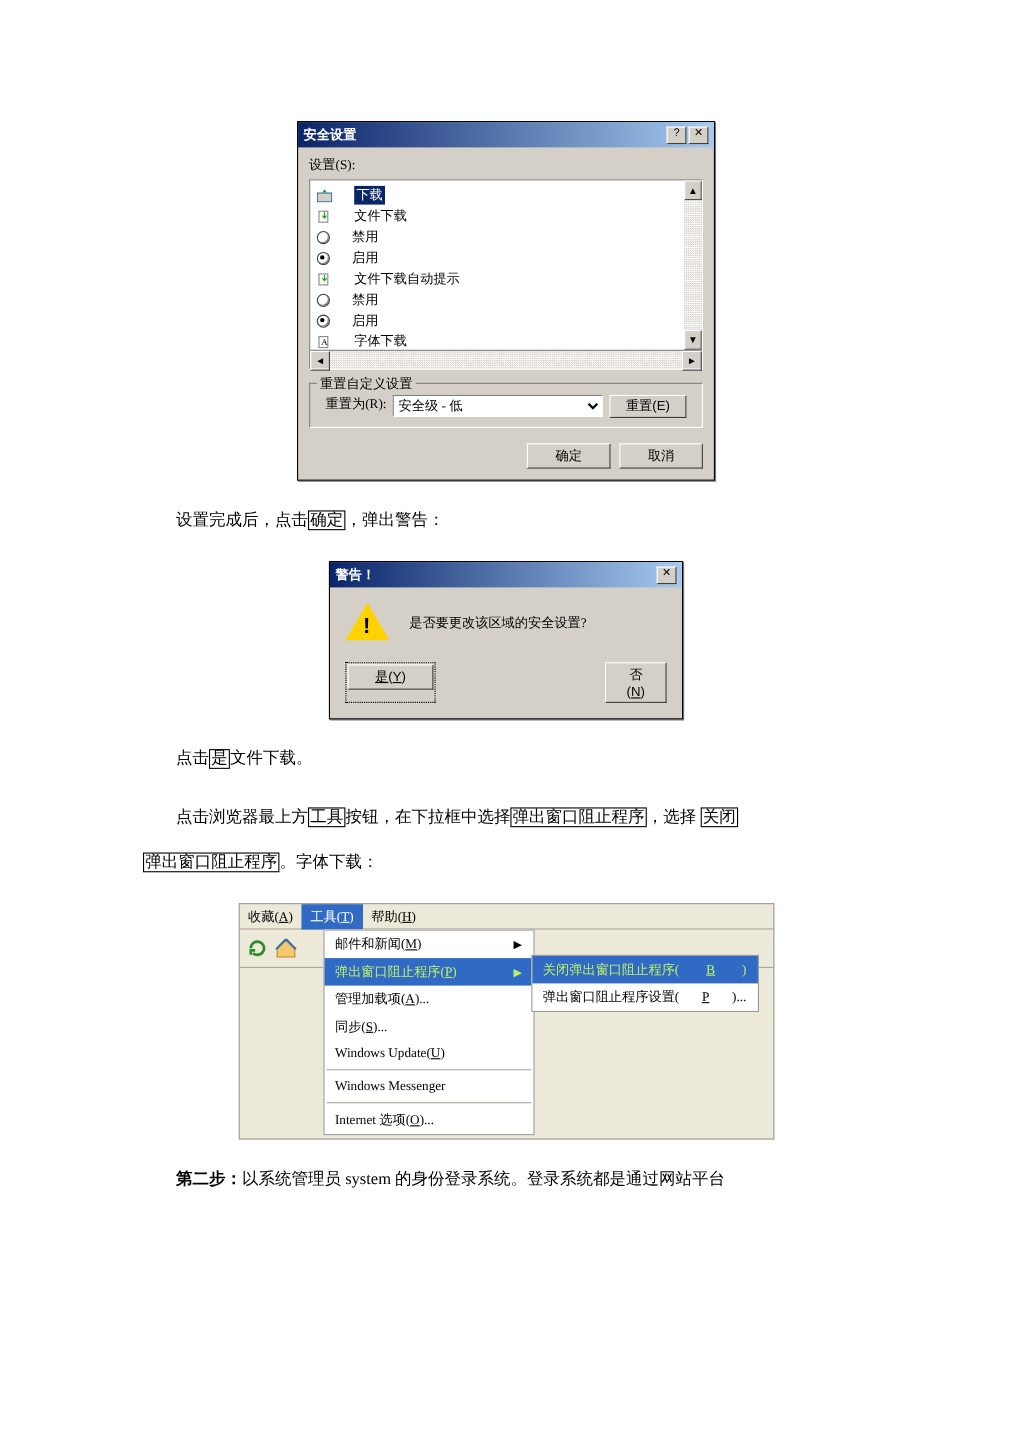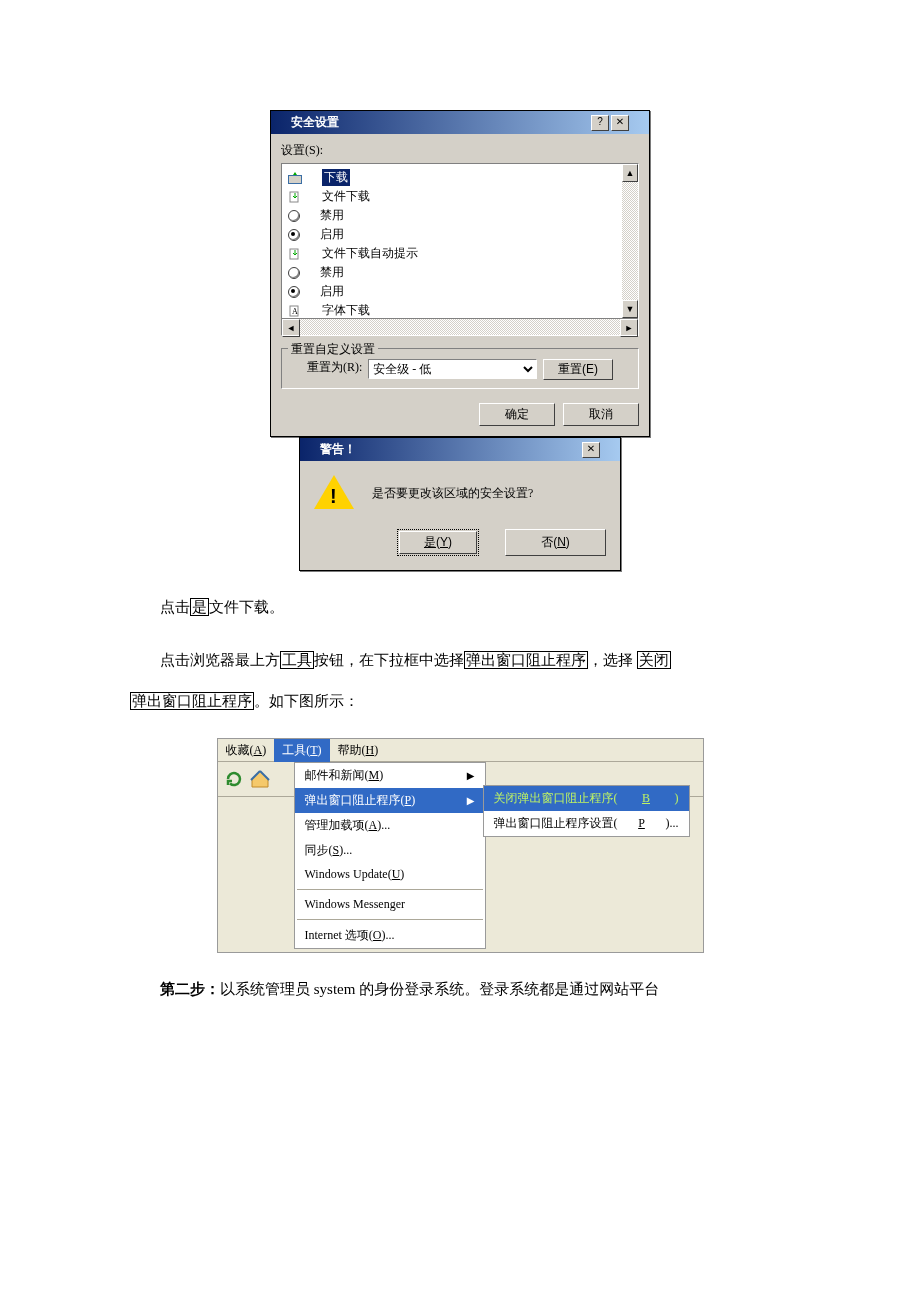--- a/index.html
+++ b/index.html
@@ -2,28 +2,28 @@
 <html><head>
 <meta charset="utf-8">
 <style>
 body{margin:0;background:#fff;font-family:SimSun,"宋体",serif;color:#000}
 .page{width:920px;margin:0 auto;padding:40px 0 60px;box-sizing:border-box}
 .sec{padding:0 130px}
 .center{display:flex;justify-content:center}
 
 
 .win{background:#d4d0c8;border:1px solid #000;box-shadow:1px 1px 0 #7a7a7a}
-.titlebar{background:linear-gradient(to right,#0a246a,#a6caf0);color:#fff;font-size:12px;padding:3px 20px;display:flex;align-items:center;font-family:Tahoma,SimSun}
+.titlebar{background:linear-gradient(to right,#0a246a,#a6caf0);color:#fff;font-size:12px;padding:3px 5px;display:flex;align-items:center;font-family:Tahoma,SimSun}
 .titlebar .t{flex:1;font-weight:bold}
 .winbtn{width:16px;height:14px;background:#d4d0c8;border:1px solid #fff;border-right-color:#404040;border-bottom-color:#404040;margin-left:2px;text-align:center;font-family:Marlett,Arial;font-size:10px;line-height:12px;color:#000}
 .body12{font-size:12px;font-family:Tahoma,SimSun;color:#000}
 .inset{border:1px solid #808080;border-right-color:#fff;border-bottom-color:#fff;background:#fff}
 .btn3d{background:#d4d0c8;border:1px solid #fff;border-right-color:#404040;border-bottom-color:#404040;padding:2px 14px;font-size:12px;font-family:Liberation Sans, sans-serif}
 .btn3d.small{padding:1px 14px}
-.group{border:1px solid #808080;border-right-color:#fff;border-bottom-color:#fff;position:relative;padding:10px 25px 8px;margin-top:12px}
+.group{border:1px solid #808080;border-right-color:#fff;border-bottom-color:#fff;position:relative;padding:10px 14px 8px;margin-top:12px}
 .group .cap{position:absolute;top:-8px;left:6px;background:#d4d0c8;padding:0 3px;font-size:12px}
 .tree{padding:4px 4px 0 6px;height:150px;overflow:hidden;position:relative}
 .tree .row{display:flex;align-items:center;gap:20px;padding:1px 0}
 .ind1{padding-left:14px}.ind2{padding-left:30px}
 .selrow{background:#0a246a;color:#fff;padding:0 2px}
 .radio{display:inline-block;width:10px;height:10px;border:1px solid #404040;border-radius:50%;box-shadow:inset -1px -1px 0 #808080,inset 1px 1px 0 #fff;background:#fff;position:relative}
 .radio.on:after{content:"";position:absolute;left:2px;top:2px;width:4px;height:4px;background:#000;border-radius:50%}
 .ticon{width:14px;height:12px;display:inline-block}
 .ticon svg{display:block}
 .vscroll{position:absolute;right:0;top:0;bottom:0;width:16px;background:#d4d0c8;display:flex;flex-direction:column}
@@ -37,34 +37,34 @@
 .para{font-size:15px;line-height:2.2;margin:20px 0;text-indent:2em}
 .h2{font-size:22px;font-weight:bold;margin:34px 0 24px;font-family:SimHei,SimSun}
 .boxed{border:1px solid #000;padding:0 1px}
 
 
 .warn{width:320px}
 .wbody{padding:14px 14px 14px 14px}
 .wmsg{display:flex;align-items:center;gap:18px}
 .wicon{width:0;height:0;border-left:20px solid transparent;border-right:20px solid transparent;border-bottom:34px solid #ffd200;position:relative}
 .wicon:after{content:"!";position:absolute;left:-4px;top:10px;font-weight:bold;font-size:20px;color:#000;font-family:Arial}
-.wbtns{display:flex;justify-content:flex-end;gap:26px;margin-top:18px}
+.wbtns{display:flex;justify-content:space-between;gap:26px;margin-top:18px}
 .btn-focus{border:1px dotted #000;padding:1px; display:inline-block}
 
 
 .iebar{width:485px;background:#ece9d8;border:1px solid #9a9a9a;font-family:Tahoma,SimSun;font-size:12px}
 .menubar{display:flex;align-items:center;height:22px;border-bottom:1px solid #aca899}
 .mitem{padding:3px 8px}
 .mitem.sel{background:#316ac5;color:#fff}
 .toolbar{height:34px;display:flex;align-items:center;gap:2px;padding:0 4px;border-bottom:1px solid #aca899}
 .ticon2{width:24px;height:24px}
 .dropdown{position:relative;background:#fff;border:1px solid #9a9a9a;width:190px}
 .dropdown .drow{padding:4px 10px;display:flex;align-items:center;justify-content:space-between}
 .dropdown .sep{height:1px;background:#aca899;margin:3px 2px}
-.dropdown .drow.hi{background:#316ac5;color:#ffffff}
+.dropdown .drow.hi{background:#316ac5;color:#bef264}
 .submenu{position:absolute;left:188px;top:22px;background:#fff;border:1px solid #9a9a9a;width:205px}
 .submenu .drow{padding:4px 10px}
 .submenu .drow.hi{background:#316ac5;color:#bef264}
 .small-arrow{font-size:10px}
 
 u{text-decoration:underline}
 </style>
 </head>
 <body>
 <div class="page">
@@ -159,53 +159,58 @@
       </div>
 
       <div style="display:flex;justify-content:flex-end;gap:8px;margin-top:14px">
         <button class="btn3d" style="width:76px">确定</button>
         <button class="btn3d" style="width:76px">取消</button>
       </div>
     </div>
   </div>
 </div>
 
+<div class="sec">
+  <p class="para">
+    <span>设置完成后，点击</span><span class="boxed">确定</span><span>，弹出警告：</span>
+  </p>
+</div>
 
 <div class="center">
   <div class="win warn body12">
     <div class="titlebar">
       <span class="t">警告！</span>
       <span class="winbtn">✕</span>
     </div>
     <div class="wbody">
       <div class="wmsg">
         <div style="position:relative;width:40px;height:36px">
               <div class="wicon"></div>
             </div>
         <div>是否要更改该区域的安全设置?</div>
       </div>
       <div class="wbtns">
         <span class="btn-focus"><button class="btn3d" style="width:78px"><u>是</u>(<u>Y</u>)</button></span>
-        <button class="btn3d" style="width:101px">否(<u>N</u>)</button>
+        <button class="btn3d" style="width:56px">否(<u>N</u>)</button>
       </div>
     </div>
   </div>
 </div>
 
 <div class="sec">
   <p class="para">
     <span>点击</span><span class="boxed">是</span><span>文件下载。</span>
   </p>
 
 
   <p class="para" style="text-indent:2em">
     <span>点击浏览器最上方</span><span class="boxed">工具</span><span>按钮，在下拉框中选择</span><span class="boxed">弹出窗口阻止程序</span><span>，选择 </span><span class="boxed">关闭</span>
   </p>
   <p class="para" style="text-indent:0;margin-top:-12px">
-    <span class="boxed">弹出窗口阻止程序</span><span>。如下图所示：</span>
+    <span class="boxed">弹出窗口阻止程序</span><span>。字体下载：</span>
   </p>
 </div>
 
 <div class="center" style="margin-top:6px">
   <div class="iebar">
     <div class="menubar">
       <div class="mitem">收藏(<u>A</u>)</div>
       <div class="mitem sel">工具(<u>T</u>)</div>
       <div class="mitem">帮助(<u>H</u>)</div>
     </div>

